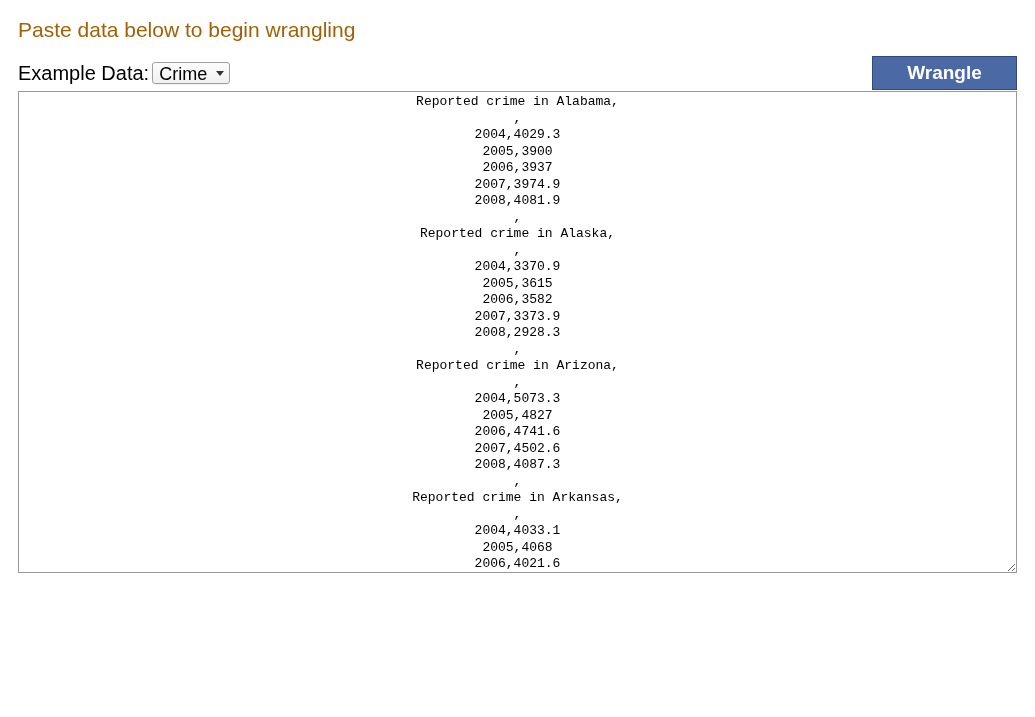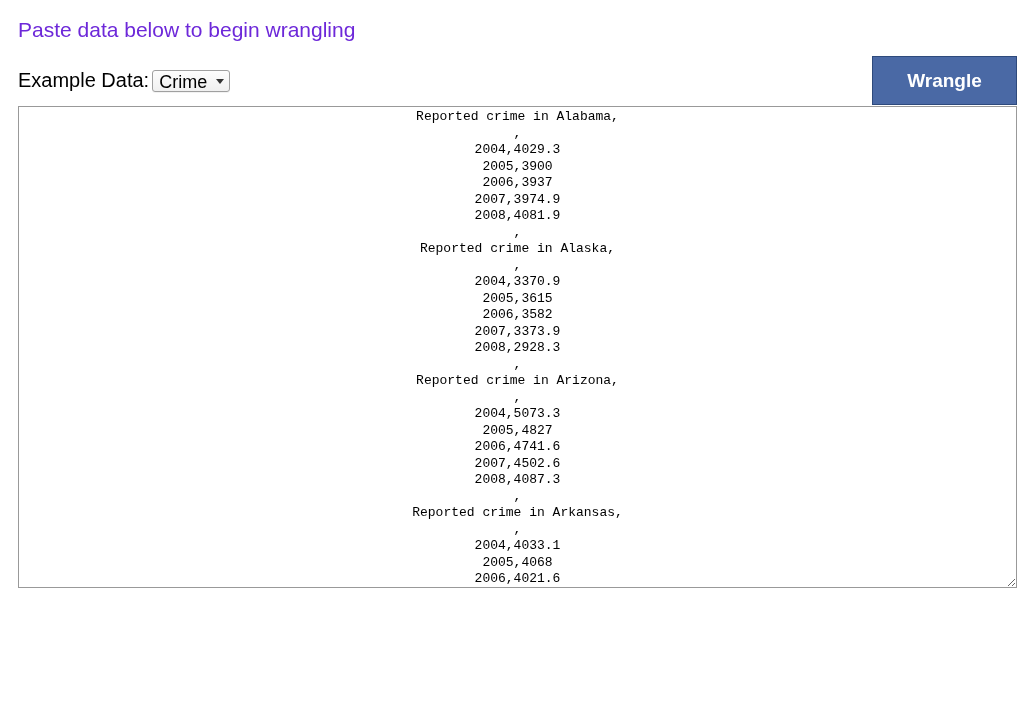--- a/index.html
+++ b/index.html
@@ -9,21 +9,21 @@
     }
     body {
       font-family: "Helvetica Neue", Helvetica, Arial, sans-serif;
       background: #ffffff;
       padding: 18px;
       width: 1035px;
     }
     .page-title {
       font-size: 21px;
       font-weight: 500;
-      color: #6d28d9;
+      color: #a16207;
       margin-bottom: 14px;
     }
     .controls-row {
       display: flex;
       align-items: center;
       justify-content: space-between;
       margin-bottom: 1px;
     }
     .left-controls {
       display: flex;
@@ -67,21 +67,21 @@
     }
     .wrangle-btn {
       background: #4a69a5;
       color: #fff;
       border: 1px solid #2e4a7c;
       font-size: 19px;
       font-weight: 600;
       padding: 5px 30px;
       cursor: pointer;
       font-family: inherit;
-      height: 49px;
+      height: 34px;
       min-width: 145px;
     }
     .data-textarea {
       display: block;
       width: 100%;
       height: 482px;
       border: 1px solid #999;
       font-family: "Courier New", Courier, monospace;
       font-size: 13px;
       line-height: 16.5px;

